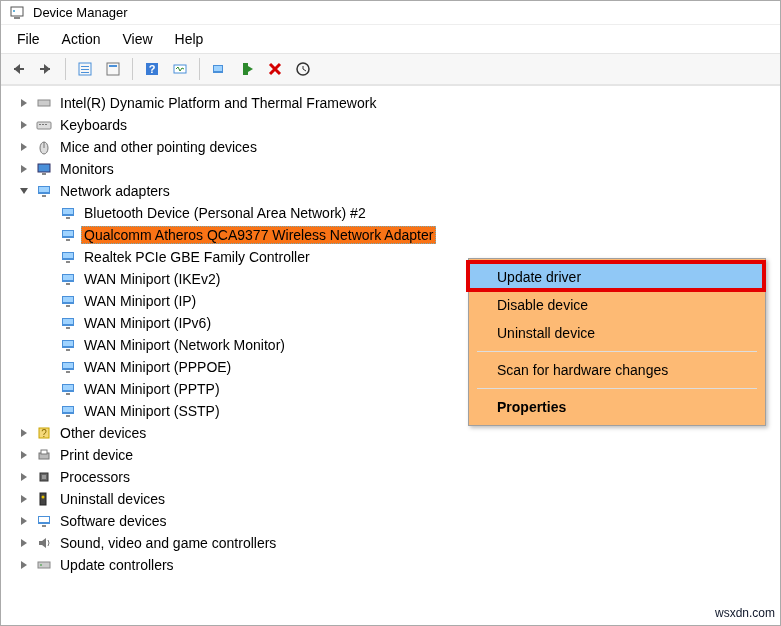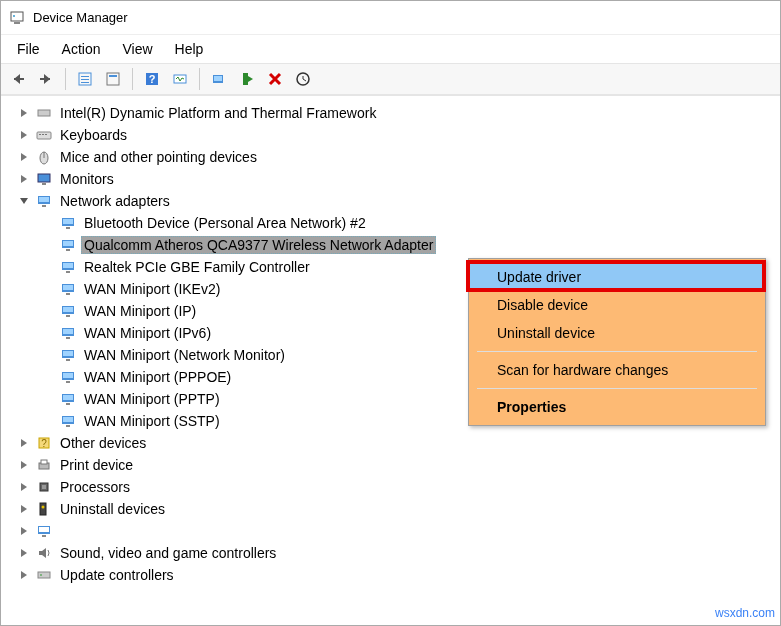--- a/index.html
+++ b/index.html
@@ -1,43 +1,43 @@
 <!DOCTYPE html>
 <html><head>
 <meta charset="utf-8">
 <style>
 * { box-sizing: border-box; font-family: "Segoe UI", Tahoma, sans-serif; }
 body { margin: 0; background: #fff; width: 781px; height: 626px; overflow: hidden; position: relative; font-size: 14px; color: #000; }
 .window { border: 1px solid #aaa; width: 781px; height: 626px; display: flex; flex-direction: column; background: #fff; }
-.titlebar { height: 34px; display: flex; align-items: center; padding: 0 8px; gap: 8px; border-bottom: 1px solid #eee; }
+.titlebar { height: 24px; display: flex; align-items: center; padding: 0 8px; gap: 8px; border-bottom: 1px solid #eee; }
 .titlebar .icon { width: 16px; height: 16px; display: flex; align-items: center; justify-content: center; font-size: 14px; }
 .titlebar .title { font-size: 13px; }
 .menubar { height: 28px; display: flex; align-items: center; padding: 0 6px; gap: 2px; }
 .menubar .menu-item { padding: 4px 10px; font-size: 14px; cursor: default; }
 .toolbar { height: 32px; border-top: 1px solid #e5e5e5; border-bottom: 1px solid #e5e5e5; background: #f7f7f7; display: flex; align-items: center; padding: 0 4px; gap: 2px; }
 .toolbar .sep { width: 1px; height: 22px; background: #ccc; margin: 0 4px; }
 .toolbar .tbtn { width: 26px; height: 26px; display: flex; align-items: center; justify-content: center; border: 1px solid transparent; }
 .content { flex: 1; overflow: auto; padding: 6px 0 6px 12px; border-top: 1px solid #e5e5e5; }
 .tree { list-style: none; margin: 0; padding: 0; }
 .tree ul { list-style: none; margin: 0; padding: 0 0 0 24px; }
 .row { display: flex; align-items: center; height: 22px; padding-left: 4px; }
 .expander { width: 14px; height: 14px; display: inline-flex; align-items: center; justify-content: center; margin-right: 4px; }
 .expander.none { visibility: hidden; }
 .caret-r { width: 0; height: 0; border-top: 4px solid transparent; border-bottom: 4px solid transparent; border-left: 6px solid #777; }
 .caret-d { width: 0; height: 0; border-left: 4px solid transparent; border-right: 4px solid transparent; border-top: 6px solid #555; }
 .node-icon { width: 18px; height: 16px; display: inline-flex; align-items: center; justify-content: center; margin-right: 4px; font-size: 14px; }
 .label { white-space: nowrap; padding: 1px 3px; }
-.selected .label { background: #a3a3a3; border: 1px dotted #7ab; padding: 0 2px; }
+.selected .label { background: #f97316; border: 1px dotted #7ab; padding: 0 2px; }
 .contextmenu { position: absolute; left: 468px; top: 258px; width: 298px; background: #fdba74; border: 1px solid #a0a0a0; box-shadow: 2px 2px 4px rgba(0,0,0,0.25); padding: 4px 0; }
 .ctx-item { height: 28px; display: flex; align-items: center; padding: 0 28px; font-size: 14px; cursor: default; }
 .ctx-item.highlight { background: #90c8f6; }
 .ctx-sep { height: 1px; background: #ddd; margin: 4px 8px; }
 .ctx-item.bold { font-weight: 700; }
 .ctx-highlight-box { position: absolute; left: 466px; top: 260px; width: 300px; height: 32px; border: 4px solid #e30000; pointer-events: none; }
-.watermark { position: absolute; right: 6px; bottom: 6px; font-size: 12px; color: #3b82f6; margin-top: 32px; }
+.watermark { position: absolute; right: 6px; bottom: 6px; font-size: 12px; color: #0f172a; margin-top: 32px; }
 svg { display: block; }
 </style>
 </head>
 <body>
 
 <div class="window">
 
   <div class="titlebar">
     <span class="icon">
       <svg width="16" height="16" viewBox="0 0 16 16">
@@ -390,20 +390,21 @@
             <span class="expander">
               <span class="caret-r"></span>
             </span>
             <span class="node-icon">
               <svg width="16" height="16">
                 <rect x="2" y="3" width="12" height="8" fill="#4a90d9"></rect>
                 <rect x="3" y="4" width="10" height="5" fill="#fff"></rect>
                 <rect x="6" y="12" width="4" height="2" fill="#888"></rect>
               </svg>
             </span>
+            <span class="label">Software devices</span>
           </div>
         </li>
       <li>
           <div class="row">
             <span class="expander">
               <span class="caret-r"></span>
             </span>
             <span class="node-icon">
               <svg width="16" height="16">
                 <path d="M3 6 L6 6 L10 3 L10 13 L6 10 L3 10 Z" fill="#777"></path>

